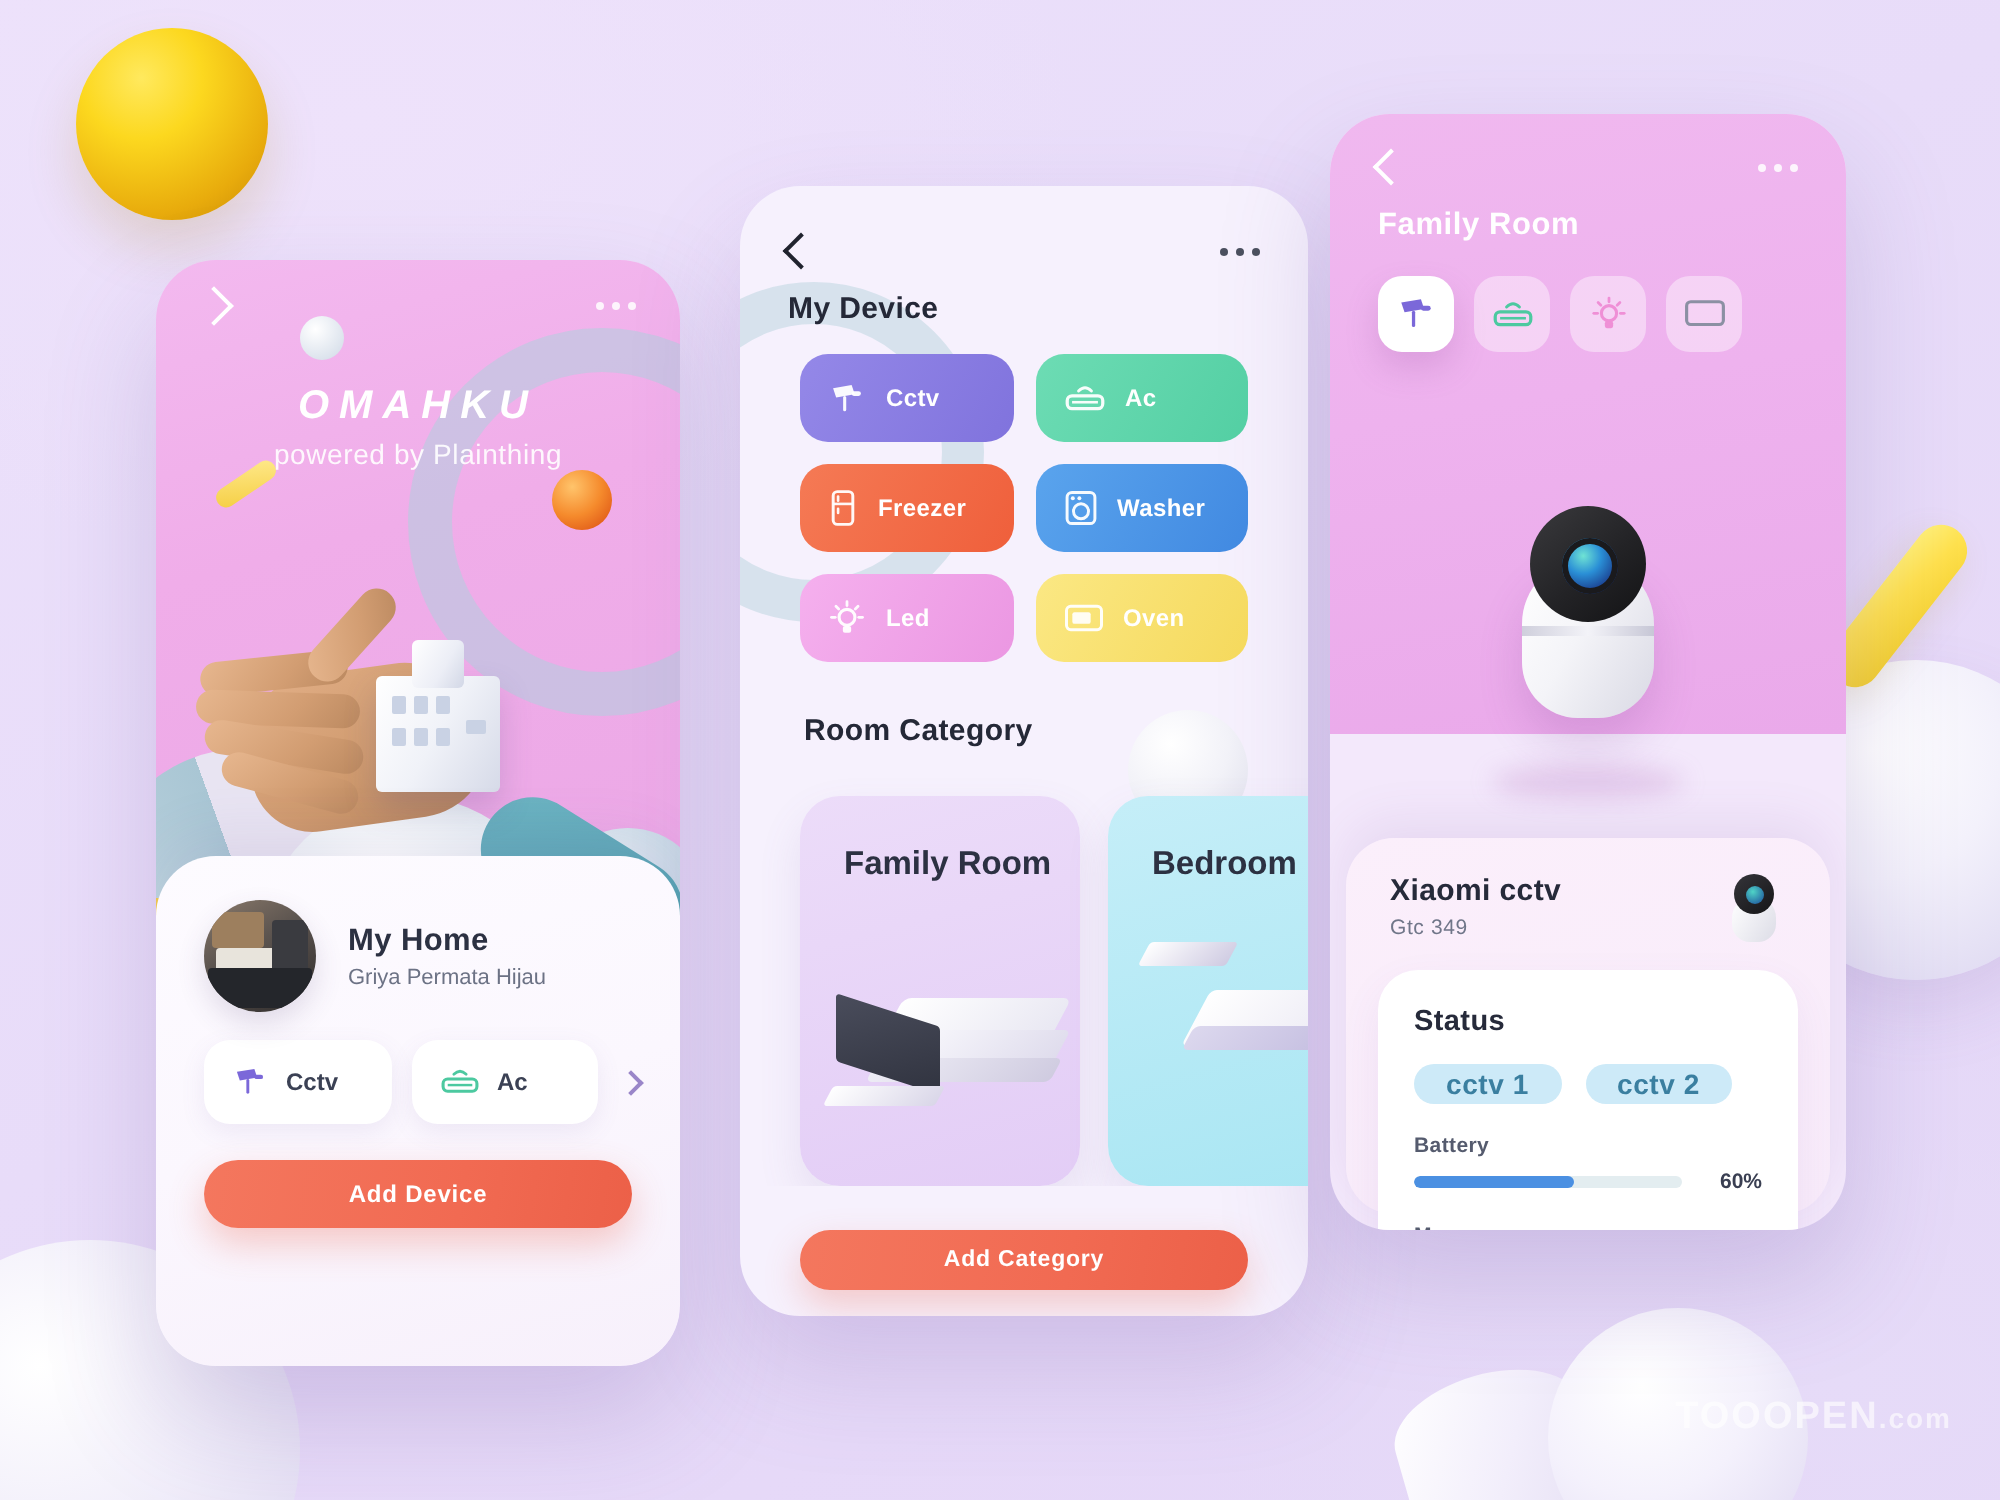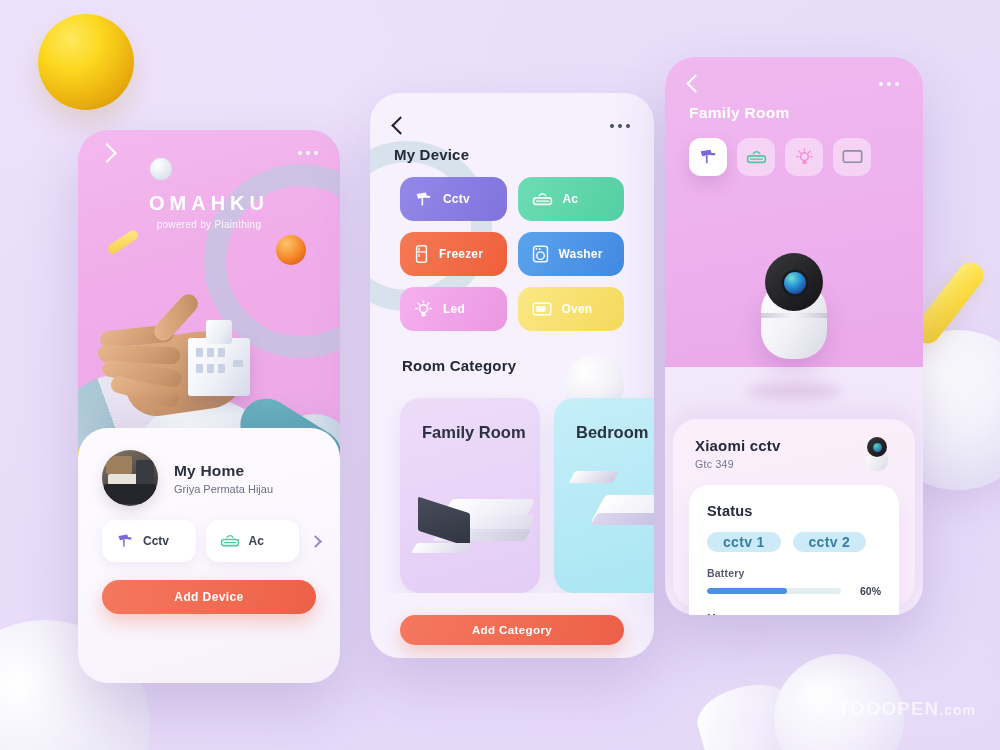--- a/index.html
+++ b/index.html
@@ -78,22 +78,22 @@
     background:radial-gradient(circle at 40% 30%,#ffffff 0%,#e7eef4 50%,#c3d4e0 100%);}
   .p1-hero .deco-ball-blue{position:absolute;right:-14px;bottom:-24px;width:80px;height:80px;border-radius:50%;
     background:radial-gradient(circle at 35% 28%,#eaf2f8 0%,#c5d6e4 55%,#9fb6c9 100%);}
   .p1-top{position:absolute;left:0;right:0;top:0;height:46px;display:flex;align-items:center;
     justify-content:space-between;padding:0 22px;box-sizing:border-box;z-index:4;}
   .chev-r{width:12px;height:12px;border-right:2.4px solid #fff;border-top:2.4px solid #fff;
     transform:rotate(45deg);display:block;}
   .dots{display:flex;gap:4px;align-items:center;}
   .dots i{width:4px;height:4px;border-radius:50%;background:rgba(255,255,255,.85);display:block;}
   .brand{position:absolute;left:0;right:0;top:62px;text-align:center;z-index:4;}
-  .brand-title{font-size:20px;font-weight:700;letter-spacing:5px;color:#fff;}
-  .brand-sub{font-size:10px;color:rgba(255,255,255,.9);margin-top:4px;letter-spacing:.3px;}
+  .brand-title{font-size:20px;font-weight:700;letter-spacing:5px;color:#fff;font-style:italic;}
+  .brand-sub{font-size:14px;color:rgba(255,255,255,.9);margin-top:4px;letter-spacing:.3px;}
   
   .hand{position:absolute;left:26px;top:150px;width:230px;height:180px;z-index:3;}
   .arm{position:absolute;right:-12px;bottom:-6px;width:110px;height:52px;border-radius:26px;
     background:linear-gradient(140deg,#6fb6c4 0%,#57a3b3 60%,#3f8c9e 100%);transform:rotate(32deg);}
   .palm{position:absolute;left:20px;top:54px;width:120px;height:78px;border-radius:38px 46px 40px 34px;
     background:linear-gradient(150deg,#e3b088 0%,#cf9a6e 55%,#b6835b 100%);transform:rotate(-8deg);}
   .finger{position:absolute;height:17px;border-radius:9px;
     background:linear-gradient(130deg,#e7b78f 0%,#d29d72 60%,#bb8960 100%);}
   .f1{left:-4px;top:48px;width:74px;transform:rotate(-6deg);}
   .f2{left:-6px;top:66px;width:82px;transform:rotate(2deg);}

